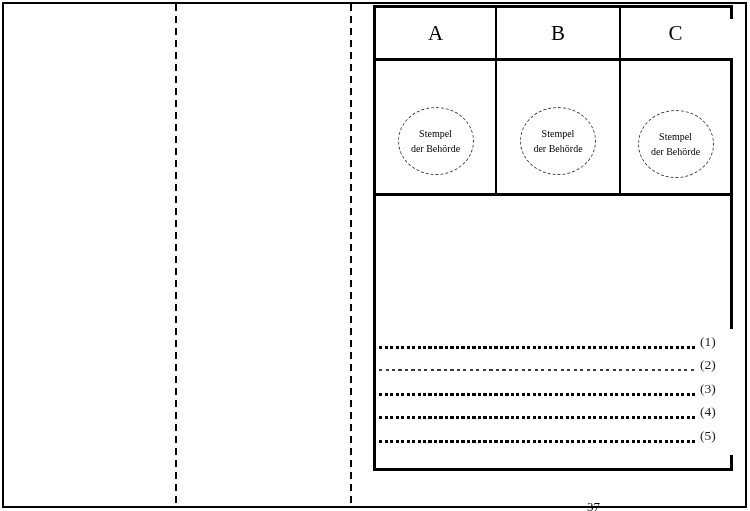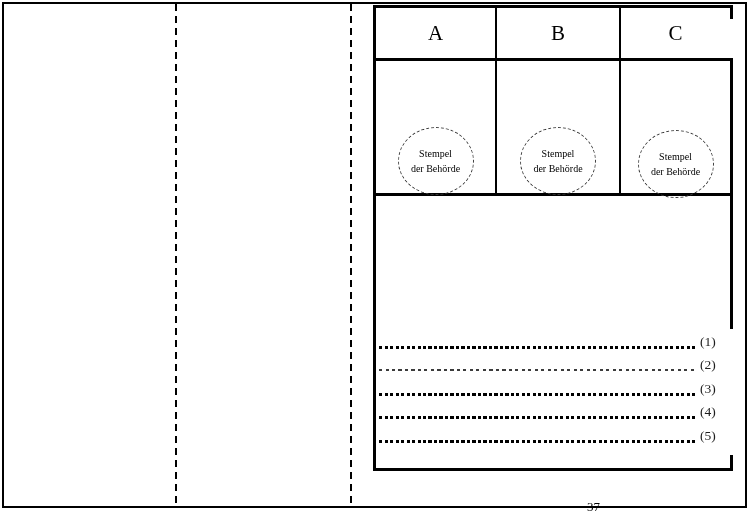--- a/index.html
+++ b/index.html
@@ -28,21 +28,21 @@
   .tb-right{left:357px;width:3px;}
   .tb-right-top{top:0;height:14px;}
   .tb-right-mid{top:53px;height:271px;}
   .tb-right-bot{top:450px;height:16px;}
 
   .cell{position:absolute;display:flex;align-items:center;justify-content:center;}
   .hc{top:3px;height:50px;font-size:21px;}
   .hc-a{left:3px;width:119px;}
   .hc-b{left:124px;width:122px;}
   .hc-c{left:248px;width:109px;}
-  .sc{top:72px;height:168px;}
+  .sc{top:52px;height:168px;}
   .sc-a{left:3px;width:119px;}
   .sc-b{left:124px;width:122px;}
   .sc-c{left:248px;width:109px;}
   .stamp-circle{
     width:76px;height:68px;border:1.5px dashed #3a3a3a;border-radius:50%;
     display:flex;flex-direction:column;align-items:center;justify-content:center;
     font-size:10px;line-height:1.5;text-align:center;box-sizing:border-box;
   }
   .sc-c .stamp-circle{margin-top:6px;}
 

